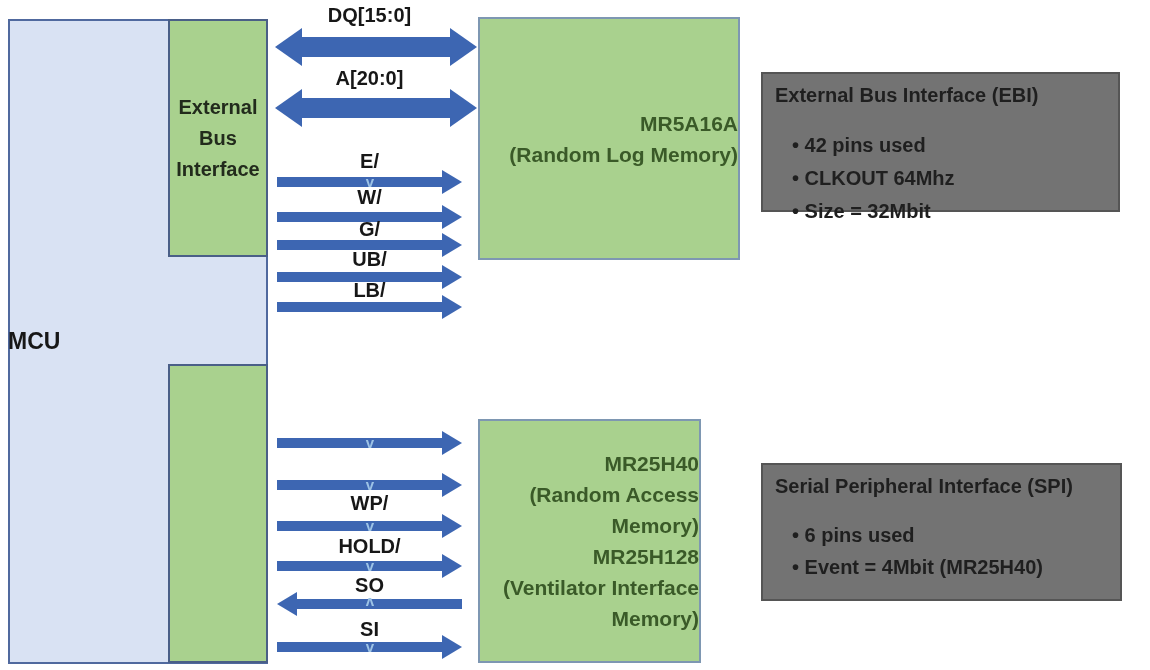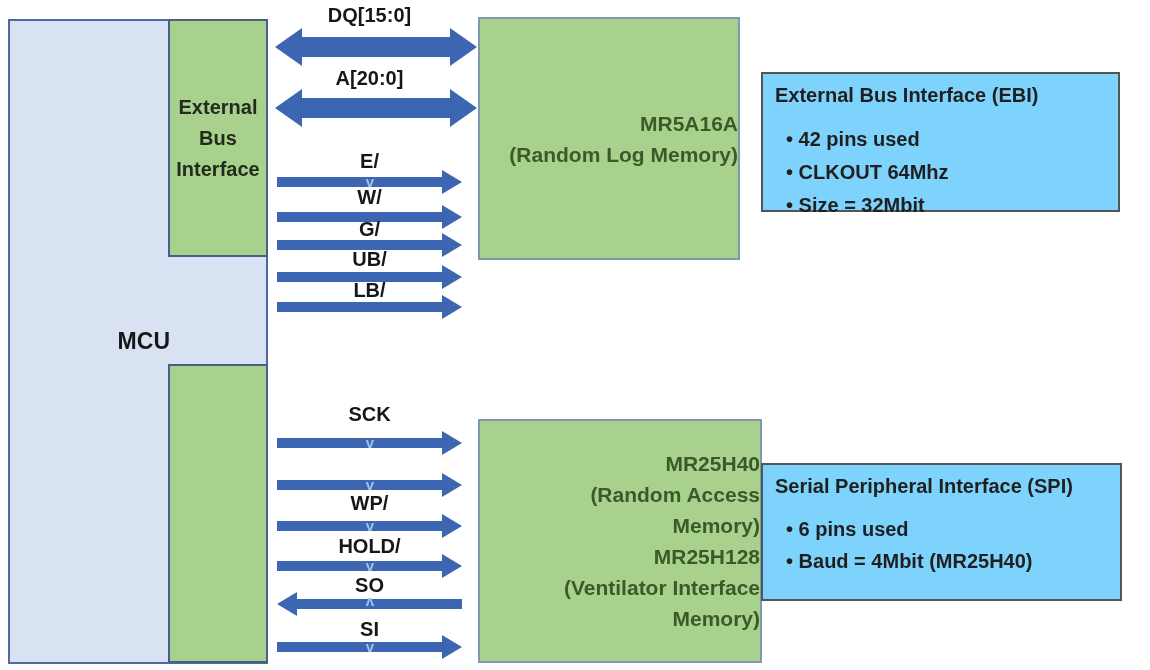--- a/index.html
+++ b/index.html
@@ -22,39 +22,39 @@
   }
   .subgreen{
     left:168px;width:100px;background:var(--block-green);
     border:2px solid var(--sub-border);
     display:flex;align-items:center;justify-content:center;text-align:center;
     color:var(--ebi-label-text);font-size:20px;font-weight:600;line-height:31px;
   }
   .sub-ebi{top:19px;height:238px;}
   .sub-spi{top:364px;height:299px;}
   .mcu-label{
-    left:8px;top:328px;width:162px;text-align:right;
+    left:8px;top:328px;width:162px;text-align:left;
     font-size:23px;font-weight:600;color:var(--label-text);
   }
   .memory{
     left:478px;background:var(--block-green);border:2px solid var(--memory-border);
     display:flex;flex-direction:column;align-items:flex-end;justify-content:center;
     text-align:center;color:var(--memory-text);font-size:21px;font-weight:600;line-height:31px;
   }
   .mem1{top:17px;width:262px;height:243px;}
-  .mem2{top:419px;width:284px;height:244px;}
+  .mem2{top:419px;width:223px;height:244px;}
   
   .info{
-    left:761px;background:#7dd3fc;border:2px solid var(--info-border);
+    left:761px;background:#737373;border:2px solid var(--info-border);
     color:var(--info-text);font-size:20px;font-weight:600;line-height:32px;
     padding:5px 12px;
   }
   .info-ebi{top:72px;width:359px;height:140px;line-height:33px;}
   .info-spi{top:463px;width:361px;height:138px;}
-  .info ul{margin:11px;padding:0;list-style:none;}
+  .info ul{margin:17px;padding:0;list-style:none;}
   
   .sig-label{
     left:299px;width:141px;text-align:center;
     font-size:20px;font-weight:600;color:var(--label-text);line-height:22px;
   }
   
   .arrow{display:flex;align-items:center;}
   .arrow .shaft{flex:1;height:10px;background:var(--arrow-blue);}
   .arrow-right{left:277px;width:185px;height:24px;}
   .arrow-right .head{width:0;height:0;border-top:12px solid transparent;border-bottom:12px solid transparent;border-left:20px solid var(--arrow-blue);}
@@ -135,21 +135,20 @@
     <span class="shaft"></span>
       <span class="head"></span>
   </div>
 
   <div class="abs sig-label" style="top:279px">LB/</div>
   <div class="abs arrow arrow-right" style="top:295px">
     <span class="shaft"></span>
       <span class="head"></span>
   </div>
 
-  <div class="abs sig-label" style="top:403px">SCK</div>
   <div class="abs arrow arrow-right" style="top:431px">
     <span class="shaft"></span>
       <span class="head"></span>
   </div>
   <span class="abs mark" style="top:435px">v</span>
 
   <div class="abs arrow arrow-right" style="top:473px">
     <span class="shaft"></span>
       <span class="head"></span>
   </div>
@@ -189,17 +188,17 @@
       <li>• 42 pins used</li>
       <li>• CLKOUT 64Mhz</li>
       <li>• Size = 32Mbit</li>
     </ul>
   </div>
 
   <div class="abs info info-spi">
     <div>Serial Peripheral Interface (SPI)</div>
     <ul>
       <li>• 6 pins used</li>
-      <li>• Baud = 4Mbit (MR25H40)</li>
+      <li>• Event = 4Mbit (MR25H40)</li>
     </ul>
   </div>
 
 </div>
 
 </body></html>

